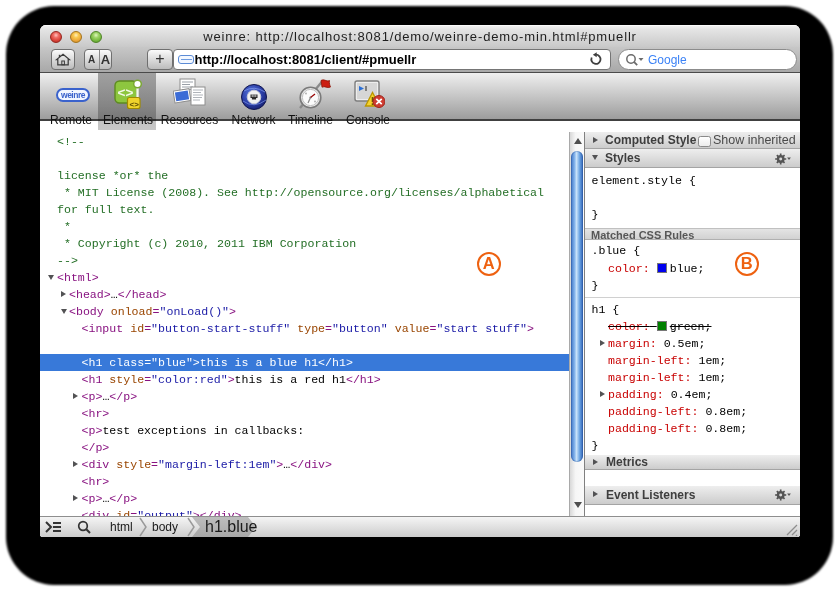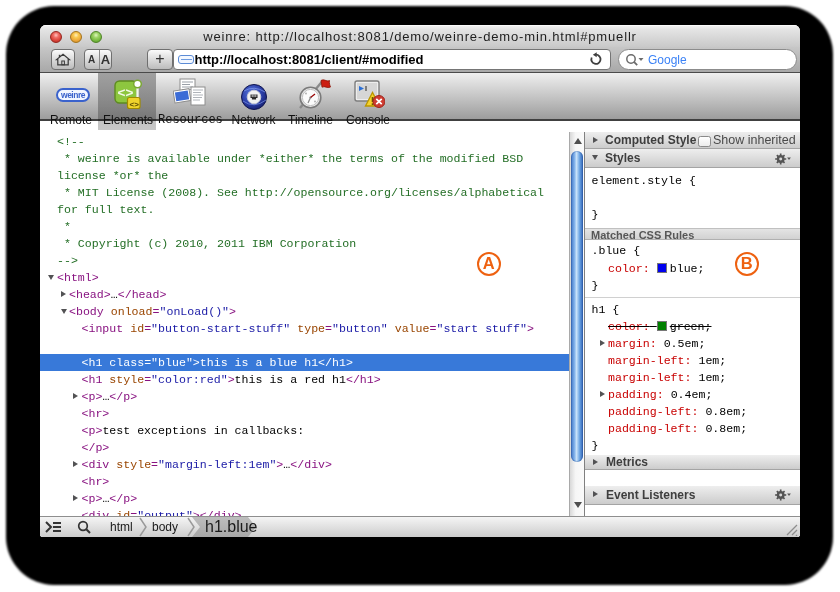--- a/index.html
+++ b/index.html
@@ -76,21 +76,21 @@
       <div style="position:absolute;left:13.5px;top:0;width:1px;height:19px;background:#8a8a8a;"></div>
       <div style="position:absolute;left:0;top:0;width:13px;text-align:center;font-size:10px;font-weight:bold;color:#333;line-height:19px;">A</div>
       <div style="position:absolute;left:14px;top:0;width:13px;text-align:center;font-size:13px;font-weight:bold;color:#333;line-height:19px;">A</div>
     </div>
     <div class="btn" id="plusbtn" style="left:107px;width:26px;">
       <div style="position:absolute;left:0;top:0;width:100%;text-align:center;font-size:16px;color:#333;line-height:18px;">+</div>
     </div>
     <div id="urlfield" style="position:absolute;left:132.5px;top:1.5px;width:438px;height:21px;background:#fff;border:1px solid #757575;border-radius:4px;">
       <div style="position:absolute;left:4.5px;top:5.5px;width:16px;height:9px;border:1.2px solid #5b8bd6;border-radius:3px;background:#f2f7ff;"></div>
       <div style="position:absolute;left:7px;top:9px;width:11px;height:1.6px;background:#6d9ade;"></div>
-      <div style="position:absolute;left:21px;top:0;font-size:13px;font-weight:bold;letter-spacing:0;color:#000;line-height:20px;">http://localhost:8081/client/#modified</div>
+      <div style="position:absolute;left:21px;top:0;font-size:13px;font-weight:bold;letter-spacing:0;color:#000;line-height:20px;">http://localhost:8081/client/#pmuellr</div>
       <svg width="16" height="16" viewBox="0 0 16 16" style="position:absolute;right:6px;top:2px;">
         <path d="M8 2.7 A 4.6 4.6 0 1 1 3.7 5.5" fill="none" stroke="#3f3f3f" stroke-width="1.8"></path>
         <path d="M8.7 0.2 L8.7 5.2 L4.9 2.7 Z" fill="#3f3f3f"></path>
       </svg>
     </div>
     <div id="searchfield" style="position:absolute;left:578px;top:1.5px;width:179px;height:21px;background:#fff;border:1px solid #8c8c8c;border-radius:11px;">
       <svg width="20" height="15" viewBox="0 0 20 15" style="position:absolute;left:6px;top:3px;">
         <circle cx="6" cy="6" r="4.2" fill="none" stroke="#6b6b6b" stroke-width="1.5"></circle>
         <line x1="9.2" y1="9.2" x2="12.2" y2="12.2" stroke="#6b6b6b" stroke-width="1.8"></line>
         <path d="M13.5 5 L18.5 5 L16 8 Z" fill="#6b6b6b"></path>
@@ -113,21 +113,21 @@
         <rect x="2" y="3" width="22" height="22" rx="4.5" fill="#8dc63f" stroke="#5d8a20" stroke-width="1.4"></rect>
         <path d="M24.5 7 L24.5 20" stroke="#f4f8ec" stroke-width="2.4" fill="none"></path>
         <circle cx="24.5" cy="6" r="3.8" fill="#fff" stroke="#7aa832" stroke-width="1.5"></circle>
         <text x="4.5" y="19" font-family="Liberation Sans" font-size="13.5" font-weight="bold" fill="#f4f9ea">&lt;&gt;</text>
         <rect x="14.5" y="19.5" width="12.5" height="11" rx="2" fill="#efd32c" stroke="#a08c00" stroke-width="1.2"></rect>
         <text x="16.5" y="28.5" font-family="Liberation Sans" font-size="8" font-weight="bold" fill="#5d4d00">&lt;&gt;</text>
       </svg>
       <div class="tlabel">Elements</div>
     </div>
 
-    <div class="titem" style="left:118px;width:63px;font-family:Liberation Mono, monospace;">
+    <div class="titem" style="left:118px;width:63px;">
       <svg width="34" height="32" viewBox="0 0 34 32" style="position:absolute;left:15px;top:5px;">
         <rect x="7" y="1" width="15" height="19" fill="#fff" stroke="#8e8e8e" stroke-width="1"></rect>
         <g stroke="#9aa0a8" stroke-width="1">
           <line x1="9" y1="4" x2="20" y2="4"></line>
             <line x1="9" y1="6.5" x2="17" y2="6.5"></line>
           <line x1="9" y1="9" x2="20" y2="9"></line>
             <line x1="9" y1="11.5" x2="19" y2="11.5"></line>
         </g>
         <g transform="rotate(-9 8 18)">
           <rect x="1" y="12" width="16" height="12" fill="#fff" stroke="#8e8e8e" stroke-width="1"></rect>
@@ -194,21 +194,20 @@
         <rect x="18.7" y="24.3" width="1.8" height="1.8" fill="#6b5900"></rect>
         <circle cx="26" cy="22.5" r="6" fill="#cf3d32" stroke="#9e241c" stroke-width="1"></circle>
         <path d="M23.3 19.8 L28.7 25.2 M28.7 19.8 L23.3 25.2" stroke="#fff" stroke-width="1.7"></path>
       </svg>
       <div class="tlabel">Console</div>
     </div>
   </div>
   <div id="content">
     <div id="tree" class="mono">
       <div class="trow comment" style="top:1px;"><span style="position:absolute;left:17px;">&lt;!--</span></div>
-      <div class="trow comment" style="top:18px;"><span style="position:absolute;left:17px;"> * weinre is available under *either* the terms of the modified BSD</span></div>
       <div class="trow comment" style="top:35px;"><span style="position:absolute;left:17px;">license *or* the</span></div>
       <div class="trow comment" style="top:52px;"><span style="position:absolute;left:17px;"> * MIT License (2008). See http://opensource.org/licenses/alphabetical</span></div>
       <div class="trow comment" style="top:69px;"><span style="position:absolute;left:17px;">for full text.</span></div>
       <div class="trow comment" style="top:86px;"><span style="position:absolute;left:17px;"> *</span></div>
       <div class="trow comment" style="top:103px;"><span style="position:absolute;left:17px;"> * Copyright (c) 2010, 2011 IBM Corporation</span></div>
       <div class="trow comment" style="top:120px;"><span style="position:absolute;left:17px;">--&gt;</span></div>
       <div class="trow" style="top:137px;"><span class="tri tri-d" style="left:8.3px;top:5.5px;"></span><span class="tag" style="position:absolute;left:17px;">&lt;html&gt;</span></div>
       <div class="trow" style="top:154px;"><span class="tri tri-r" style="left:21.4px;top:4.5px;"></span><span style="position:absolute;left:29px;"><span class="tag">&lt;head&gt;</span>…<span class="tag">&lt;/head&gt;</span></span></div>
       <div class="trow" style="top:171px;"><span class="tri tri-d" style="left:21.4px;top:5.5px;"></span><span style="position:absolute;left:29px;"><span class="tag">&lt;body <span class="attr">onload</span>=<span class="val">"onLoad()"</span>&gt;</span></span></div>
       <div class="trow" style="top:188px;"><span style="position:absolute;left:41.5px;"><span class="tag">&lt;input <span class="attr">id</span>=<span class="val">"button-start-stuff"</span> <span class="attr">type</span>=<span class="val">"button"</span> <span class="attr">value</span>=<span class="val">"start stuff"</span>&gt;</span></span></div>

